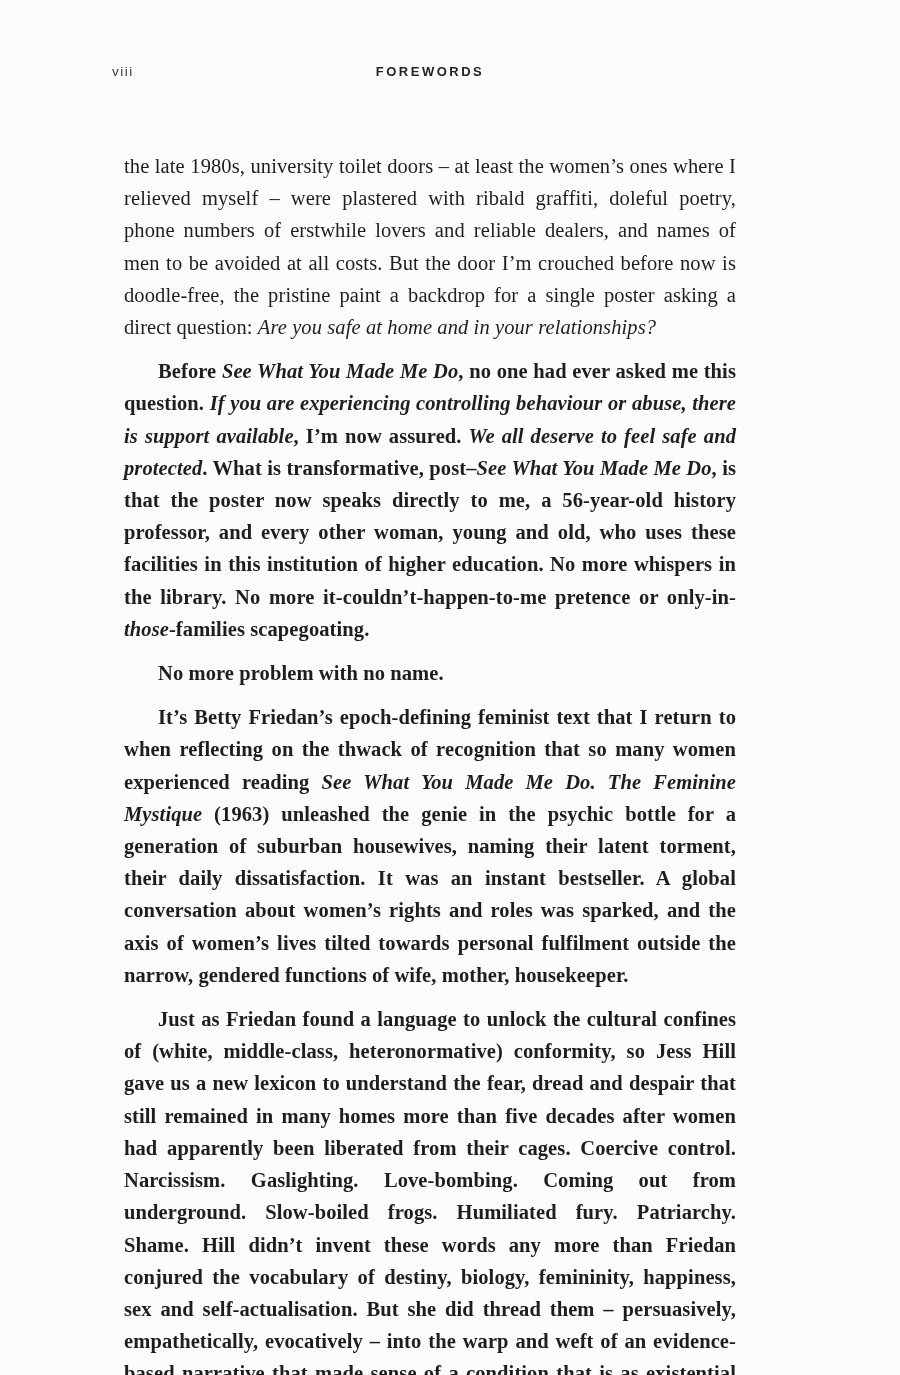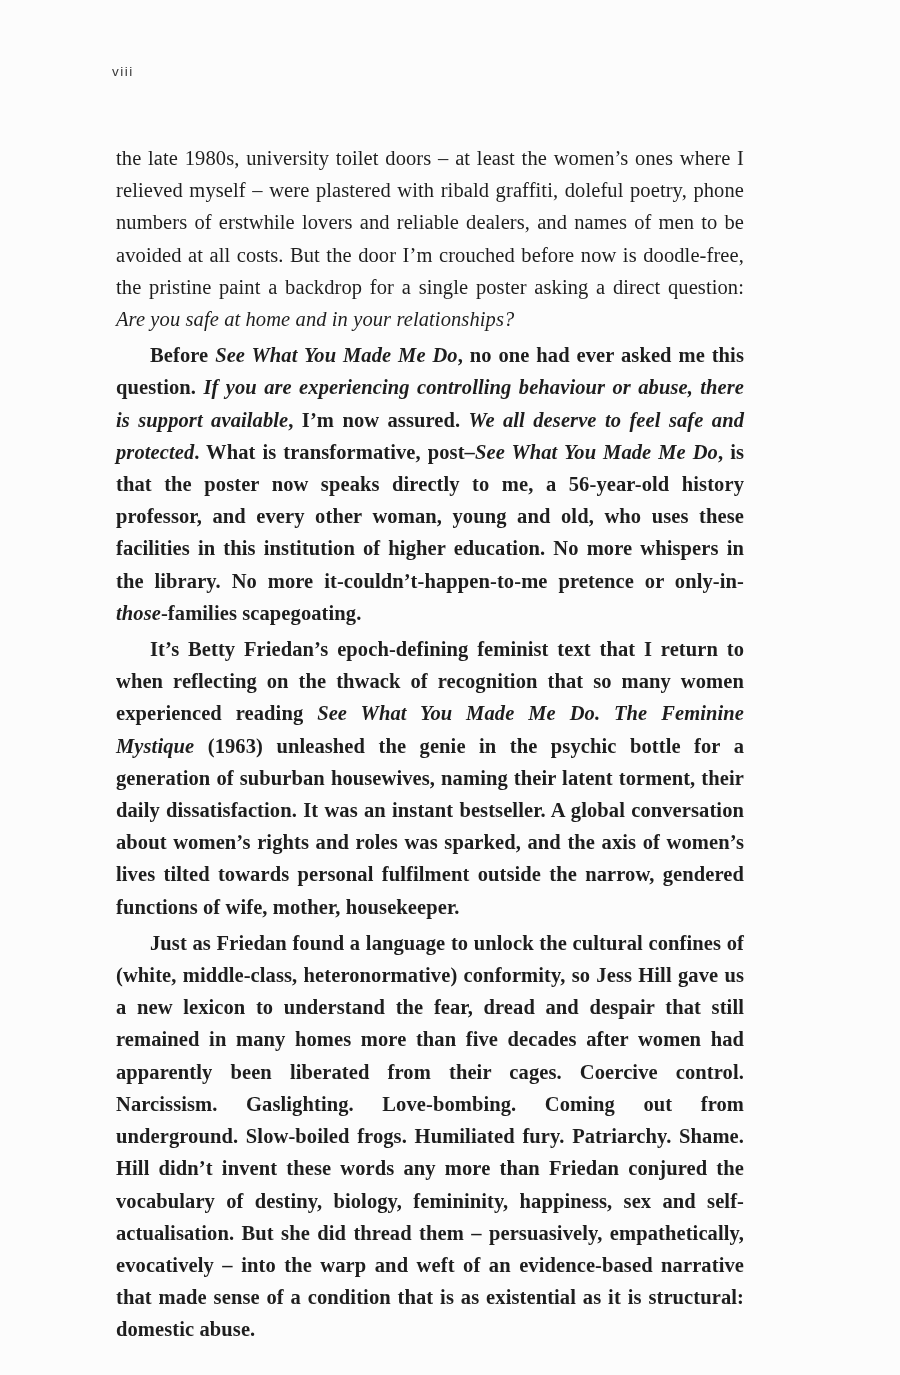--- a/index.html
+++ b/index.html
@@ -52,37 +52,39 @@
     position: absolute;
     top: 138px;
     left: 112px;
     width: 636px;
     font-size: 20.5px;
     line-height: 32.2px;
     color: #1e1e1e;
     letter-spacing: 0.1px;
   }
   .text-body p {
-    margin: 4px;
+    margin: 12px;
     text-align: justify;
   }
   .text-body p.indent {
     text-indent: 34px;
     font-weight: bold;
   }
   .text-body .i {
     font-style: italic;
   }
 </style>
 </head>
 <body style="background: rgb(252, 252, 252);">
 
 <div class="page" style="background: rgb(252, 252, 252);">
   <div class="header-row">
     <span class="folio">viii</span>
+    <span class="running-head" style="color: rgb(36, 36, 36);">FOREWORDS</span>
   </div>
   <div class="text-body" style="color: rgb(30, 30, 30);">
       <p><span>the late 1980s, university toilet doors – at least the women’s ones where I relieved myself – were plastered with ribald graffiti, doleful poetry, phone numbers of erstwhile lovers and reliable dealers, and names of men to be avoided at all costs. But the door I’m crouched before now is doodle-free, the pristine paint a backdrop for a single poster asking a direct question: </span><span class="i">Are you safe at home and in your relationships?</span></p>
       <p class="indent"><span>Before </span><span class="i">See What You Made Me Do</span><span>, no one had ever asked me this question. </span><span class="i">If you are experiencing controlling behaviour or abuse, there is support available</span><span>, I’m now assured. </span><span class="i">We all deserve to feel safe and protected</span><span>. What is transformative, post–</span><span class="i">See What You Made Me Do</span><span>, is that the poster now speaks directly to me, a 56-year-old history professor, and every other woman, young and old, who uses these facilities in this institution of higher education. No more whispers in the library. No more it-couldn’t-happen-to-me pretence or only-in-</span><span class="i">those</span><span>-families scapegoating.</span></p>
+      <p class="indent"><span>No more problem with no name.</span></p>
       <p class="indent"><span>It’s Betty Friedan’s epoch-defining feminist text that I return to when reflecting on the thwack of recognition that so many women experienced reading </span><span class="i">See What You Made Me Do. The Feminine Mystique</span><span> (1963) unleashed the genie in the psychic bottle for a generation of suburban housewives, naming their latent torment, their daily dissatisfaction. It was an instant bestseller. A global conversation about women’s rights and roles was sparked, and the axis of women’s lives tilted towards personal fulfilment outside the narrow, gendered functions of wife, mother, housekeeper.</span></p>
       <p class="indent"><span>Just as Friedan found a language to unlock the cultural confines of (white, middle-class, heteronormative) conformity, so Jess Hill gave us a new lexicon to understand the fear, dread and despair that still remained in many homes more than five decades after women had apparently been liberated from their cages. Coercive control. Narcissism. Gaslighting. Love-bombing. Coming out from underground. Slow-boiled frogs. Humiliated fury. Patriarchy. Shame. Hill didn’t invent these words any more than Friedan conjured the vocabulary of destiny, biology, femininity, happiness, sex and self-actualisation. But she did thread them – persuasively, empathetically, evocatively – into the warp and weft of an evidence-based narrative that made sense of a condition that is as existential as it is structural: domestic abuse.</span></p>
     </div>
 </div>
 
 </body></html>

